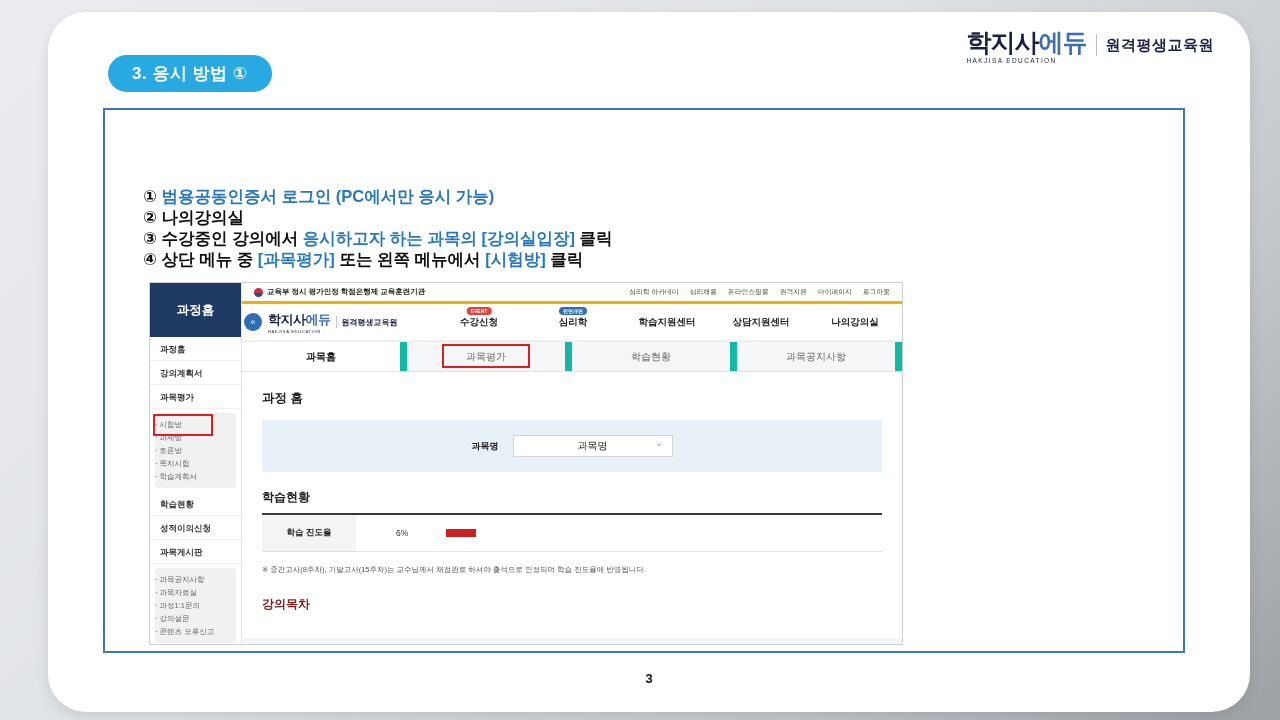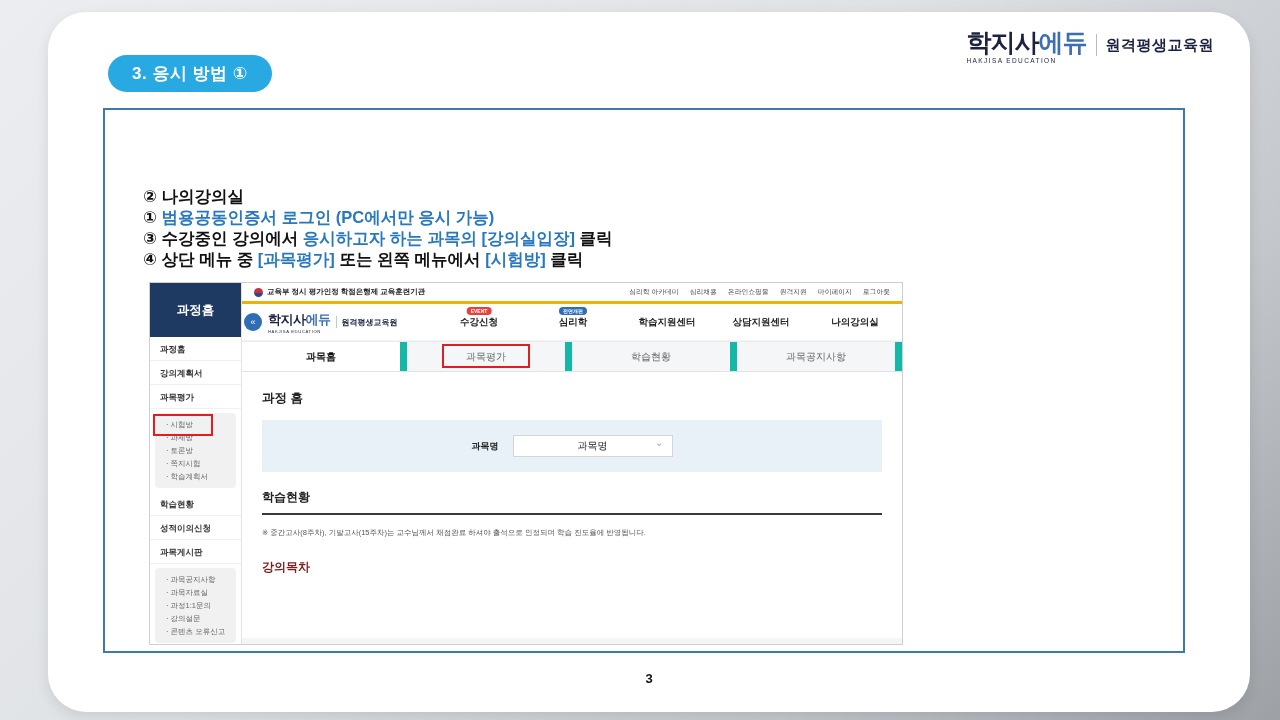--- a/index.html
+++ b/index.html
@@ -42,21 +42,21 @@
   .shot {
     position:absolute; left:44px; top:172px; width:754px; height:363px;
     border:1px solid #cfcfcf; background:#fff; overflow:hidden;
   }
   .sb { position:absolute; left:0; top:0; width:92px; height:100%; background:#fff; border-right:1px solid #e3e3e3; }
   .sb-head { height:54px; background:#1e3a63; color:#fff; font-size:12.5px; font-weight:800;
     display:flex; align-items:center; justify-content:center; }
   .sb-item { height:24px; line-height:24px; padding-left:10px; font-size:8.5px; font-weight:700;
     color:#333; border-bottom:1px solid #f0f0f0; }
   .sb-sub { margin:4px 5px; background:#f1f1f1; border-radius:4px; padding:5px 0; }
-  .sb-sub-item { height:13px; line-height:13px; padding-left:11px; font-size:7.5px; color:#666; }
+  .sb-sub-item { height:13px; line-height:13px; font-size:7.5px; color:#666; }
   .sb-redbox { position:absolute; left:3px; top:131px; width:60px; height:22px; border:2.5px solid #dd1f23; }
   .main { position:absolute; left:92px; top:0; right:0; bottom:0; overflow:hidden; }
   .utilbar { height:21px; display:flex; align-items:center; padding:0 12px; border-bottom:3px solid #eab308; }
   .gov { display:flex; align-items:center; gap:4px; font-size:7.5px; font-weight:700; color:#222; }
   .gov-icon { width:9px; height:9px; border-radius:50%;
     background:linear-gradient(180deg,#c8323e 0%,#c8323e 50%,#27499c 50%,#27499c 100%); }
   .util-links { margin-left:auto; display:flex; gap:11px; font-size:6.8px; color:#444; }
   .hdr { position:relative; height:37px; border-bottom:1px solid #f3f3f3; display:flex; align-items:center; }
   .back-circle { position:absolute; left:2px; top:9px; width:18px; height:18px; border-radius:50%;
     background:#2f6db5; color:#fff; font-size:9px; line-height:18px; text-align:center; }
@@ -115,26 +115,26 @@
       <div class="sub">HAKJISA EDUCATION</div>
     </div>
     <div class="vbar"></div>
     <div class="side">원격평생교육원</div>
   </div>
 
   <div class="content-box">
 
     <div class="steps">
       <div class="line">
+        <span>①</span>
+        <span class="t-blue">범용공동인증서 로그인 (PC에서만 응시 가능)</span>
+      </div>
+      <div class="line">
         <span>②</span>
         <span>나의강의실</span>
-      </div>
-      <div class="line">
-        <span>①</span>
-        <span class="t-blue">범용공동인증서 로그인 (PC에서만 응시 가능)</span>
       </div>
       <div class="line">
         <span>③</span>
         <span>수강중인 강의에서 </span><span class="t-blue">응시하고자 하는 과목의 [강의실입장]</span><span> 클릭</span>
       </div>
       <div class="line">
         <span>④</span>
         <span>상단 메뉴 중 </span><span class="t-blue">[과목평가]</span><span> 또는 왼쪽 메뉴에서 </span><span class="t-blue">[시험방]</span><span> 클릭</span>
       </div>
     </div>
@@ -232,20 +232,25 @@
           <div class="blue-band">
             <span class="lbl">과목명</span>
             <div class="select">
               <span>과목명</span>
               <span class="chev">⌄</span>
             </div>
           </div>
 
           <div class="h-prog">학습현황</div>
           <div class="prog-divider"></div>
+          <div class="prog-row">
+            <div class="prog-cell">학습 진도율</div>
+            <div class="prog-val">6%</div>
+            <div class="prog-bar"></div>
+          </div>
           <div class="note">※ 중간고사(8주차), 기말고사(15주차)는 교수님께서 채점완료 하셔야 출석으로 인정되며 학습 진도율에 반영됩니다.</div>
           <div class="h-toc">강의목차</div>
         </div>
       </div>
 
       <div class="bottom-strip"></div>
     </div>
   </div>
 
   <div class="page-num">3</div>

